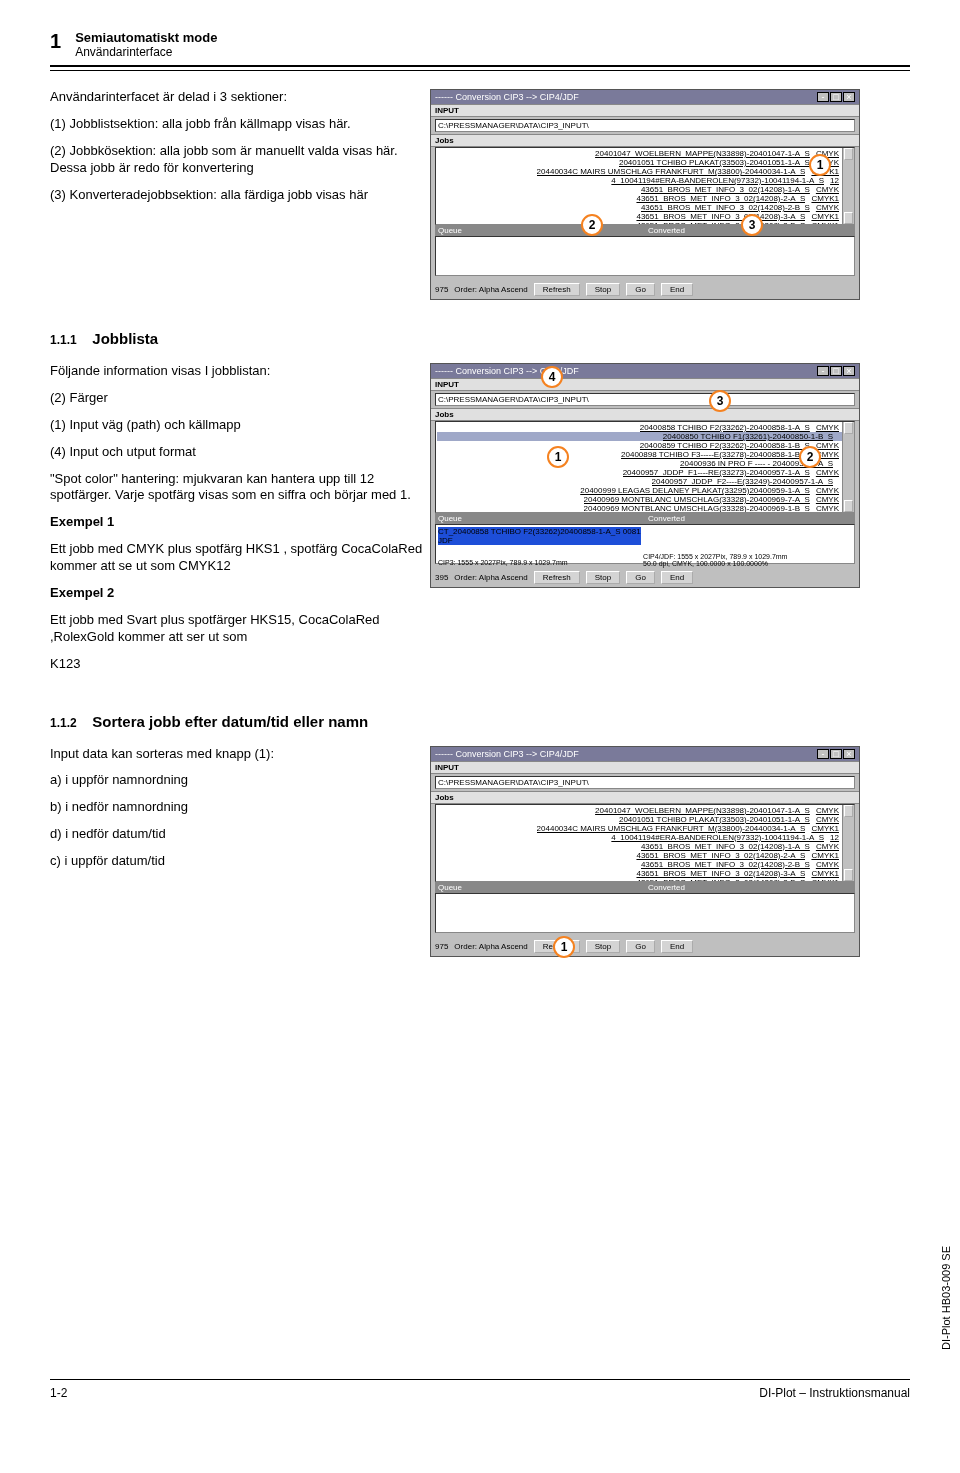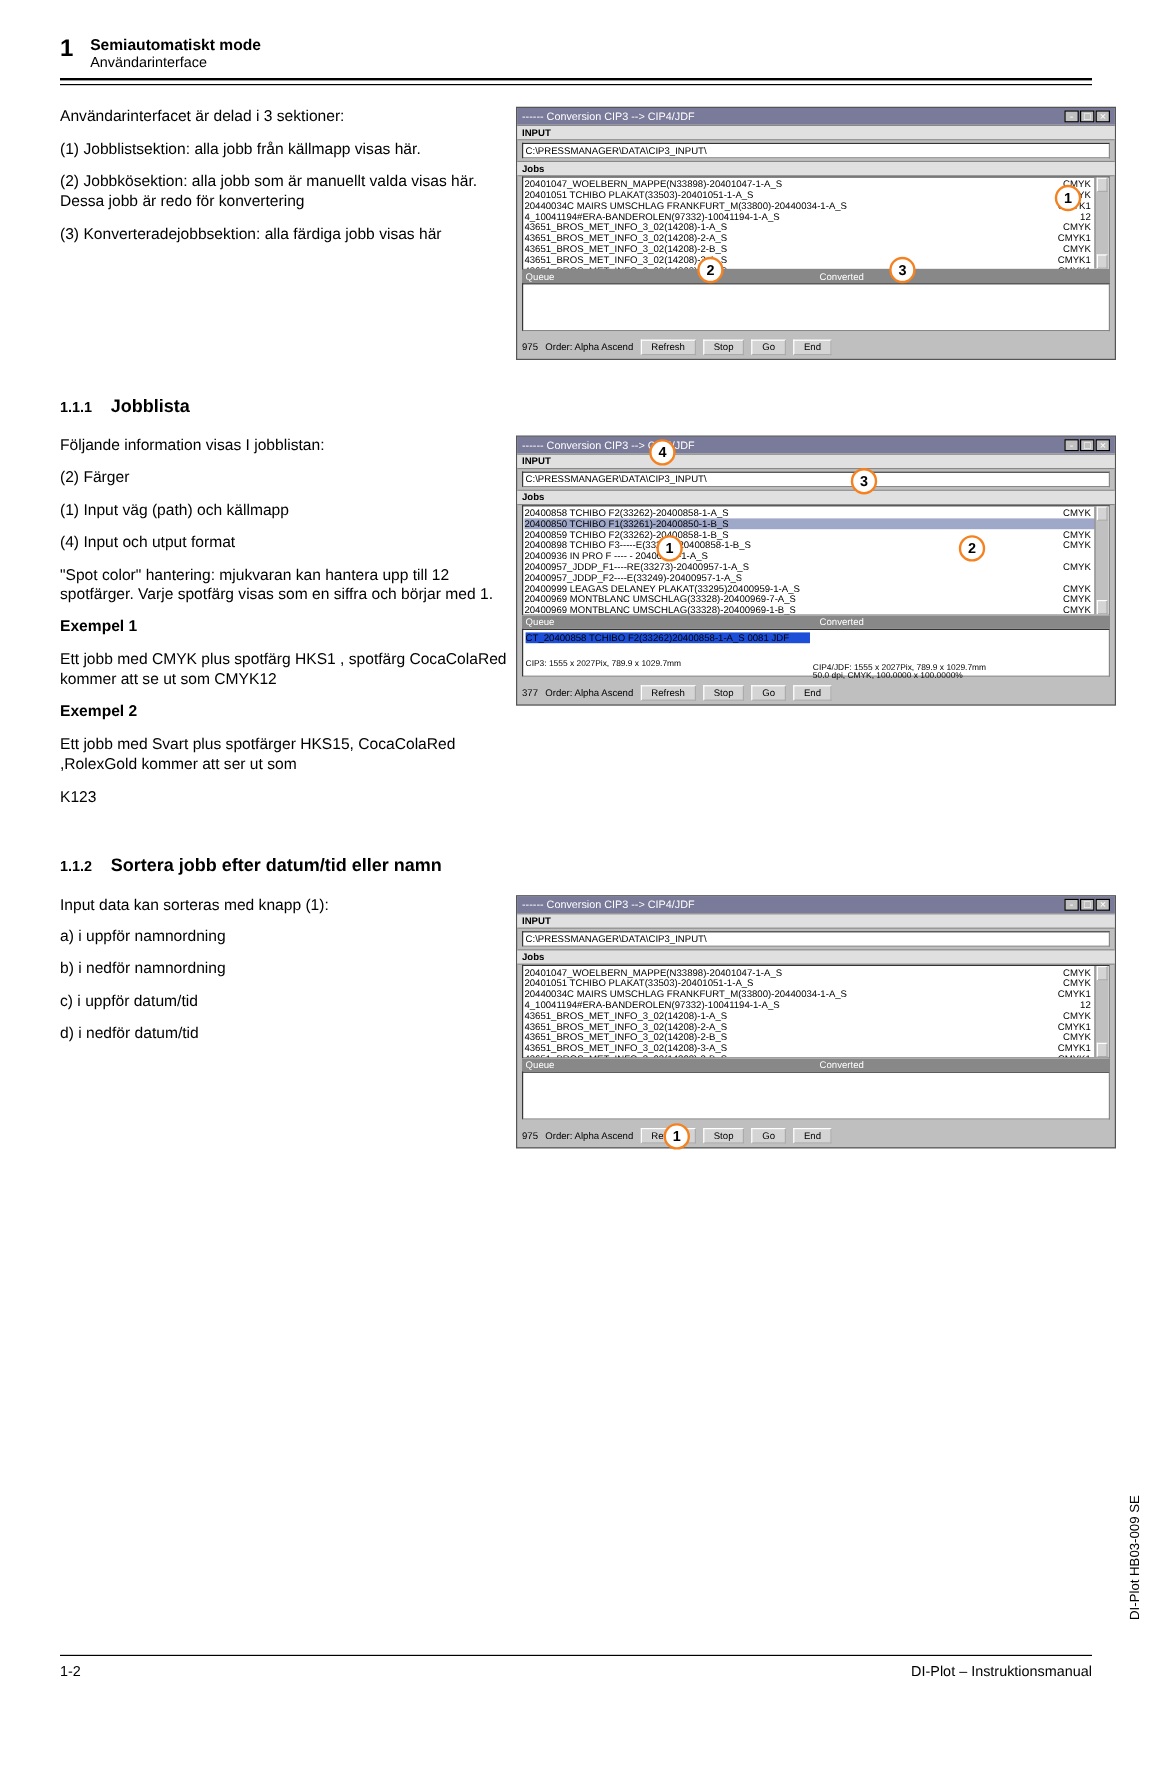--- a/index.html
+++ b/index.html
@@ -13,27 +13,27 @@
   .company { font-family: 'Times New Roman', serif; font-size: 26px; font-weight: bold; color: #004a9f; }
   .ruleband { border-top: 2px solid #000; border-bottom: 1px solid #000; height: 6px; margin-bottom: 18px; }
   .cols { display: flex; }
   .lcol { flex: 0 0 380px; }
   .rcol { flex: 1; position: relative; }
   p { margin-bottom: 10px; line-height: 1.3; }
   .secnum { font-weight: bold; font-size: 12px; }
   .sectitle { font-weight: bold; font-size: 15px; margin-left: 12px; }
   .section-row { margin: 30px 0 16px 0; }
   
-  .sshot { background: #bfbfbf; border: 1px solid #555; width: 500px; position: relative; font-size: 8px; font-family: 'MS Sans Serif', Tahoma, sans-serif;}
+  .sshot { background: #bfbfbf; border: 1px solid #555; width: 430px; position: relative; font-size: 8px; font-family: 'MS Sans Serif', Tahoma, sans-serif;}
   .ss-title { background: #7a7a9a; color: #fff; padding: 2px 4px; font-size: 9px; display:flex; justify-content:space-between; align-items:center;}
   .ss-title .wbtns span { display:inline-block; width:12px; height:10px; background:#c0c0c0; border:1px solid #000; margin-left:1px; text-align:center; line-height:8px;}
   .ss-bar { background: #e0e0e0; padding: 1px 4px; border-top:1px solid #888; border-bottom:1px solid #888;}
   .ss-input { background:#fff; border:1px inset #888; padding:1px 2px; font-size:8px;}
   .ss-list { background:#fff; border:1px inset #888; margin:0 4px; height:78px; overflow:hidden; padding:1px; position:relative;}
-  .ss-list .row { display:flex; justify-content:space-between; white-space:nowrap;}
+  .ss-list .row { display:flex; justify-content:flex-end; white-space:nowrap;text-decoration:underline;}
   .ss-list .row.sel { background:#9fa8c8;}
   .sb { position:absolute; right:0; top:0; bottom:0; width:12px; background:#c0c0c0; border-left:1px solid #888;}
   .sb::before, .sb::after { content:""; position:absolute; left:1px; right:1px; height:10px; background:#d4d4d4; border:1px outset #fff;}
   .sb::before{top:0;} .sb::after{bottom:0;}
   .ss-qc { display:flex; margin:0 4px; }
   .ss-qc > div { flex:1; background:#888; color:#fff; padding:1px 3px; font-size:8px;}
   .ss-lower { background:#fff; border:1px inset #888; margin:0 4px 4px 4px; height:40px; position:relative; font-size:8px; padding:2px;}
   .ss-lower.twohalf > div {display:inline-block; width:49%; vertical-align:top;}
   .ss-foot { display:flex; align-items:center; gap:6px; padding:3px 4px;}
   .ss-foot .btn { background:#d4d4d4; border:1px outset #fff; padding:1px 8px; font-size:8px; cursor:default;}
@@ -219,21 +219,21 @@
           <div>
             <div style="background:#1d4ed8;">CT_20400858 TCHIBO F2(33262)20400858-1-A_S 0081 JDF</div>
             <div style="margin-top:14px; font-size:7px;">CIP3: 1555 x  2027Pix, 789.9 x 1029.7mm</div>
           </div>
           <div>
             <div style="margin-top:26px; font-size:7px; white-space:pre-line;">CIP4/JDF: 1555 x  2027Pix, 789.9 x 1029.7mm
 50.0 dpi, CMYK, 100.0000 x 100.0000%</div>
           </div>
         </div>
         <div class="ss-foot">
-          <span class="lbl">377</span>
+          <span class="lbl">395</span>
           <span class="lbl">Order: Alpha Ascend</span>
           <span class="btn">Refresh</span>
           <span class="btn">Stop</span>
           <span class="btn">Go</span>
           <span class="btn">End</span>
         </div>
         <div class="callout" style="top:2px; left:110px;">4</div>
         <div class="callout" style="top:26px; left:278px;">3</div>
         <div class="callout" style="top:82px; left:116px;">1</div>
         <div class="callout" style="top:82px; left:368px;">2</div>
@@ -244,22 +244,22 @@
   <div class="section-row">
     <span class="secnum">1.1.2</span>
     <span class="sectitle">Sortera jobb efter datum/tid eller namn</span>
   </div>
 
   <div class="cols">
     <div class="lcol">
       <p>Input data kan sorteras med knapp (1):</p>
       <p>a)  i uppför namnordning</p>
       <p>b)  i nedför namnordning</p>
+      <p>d)  i nedför datum/tid</p>
       <p>c)  i uppför datum/tid</p>
-      <p>d)  i nedför datum/tid</p>
     </div>
     <div class="rcol">
       <div class="sshot">
         <div class="ss-title">
           <span>------ Conversion    CIP3 --&gt; CIP4/JDF</span>
           <span class="wbtns"><span>-</span><span>□</span><span>×</span></span>
         </div>
         <div class="ss-bar"><b>INPUT</b></div>
         <div style="padding:2px 4px;">
             <div class="ss-input">C:\PRESSMANAGER\DATA\CIP3_INPUT\</div>

